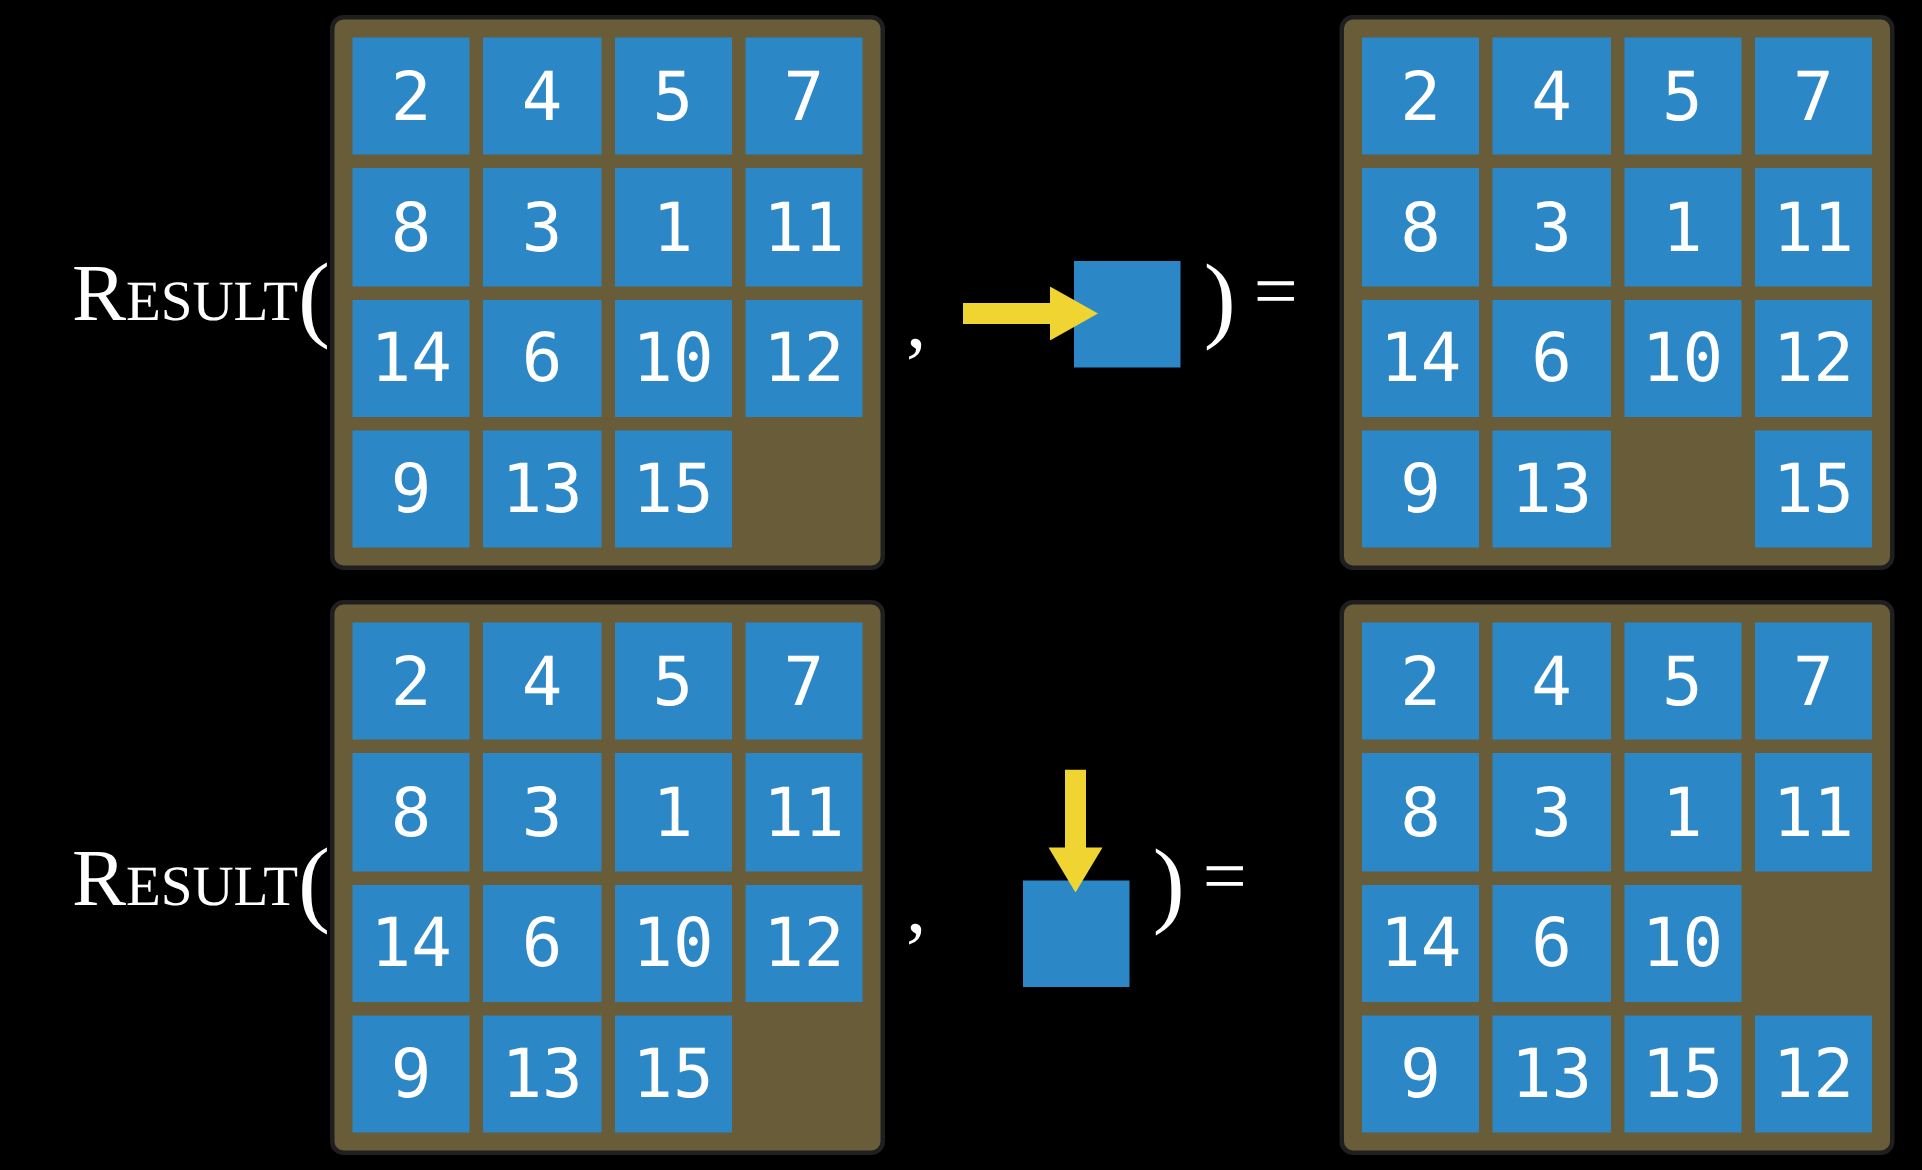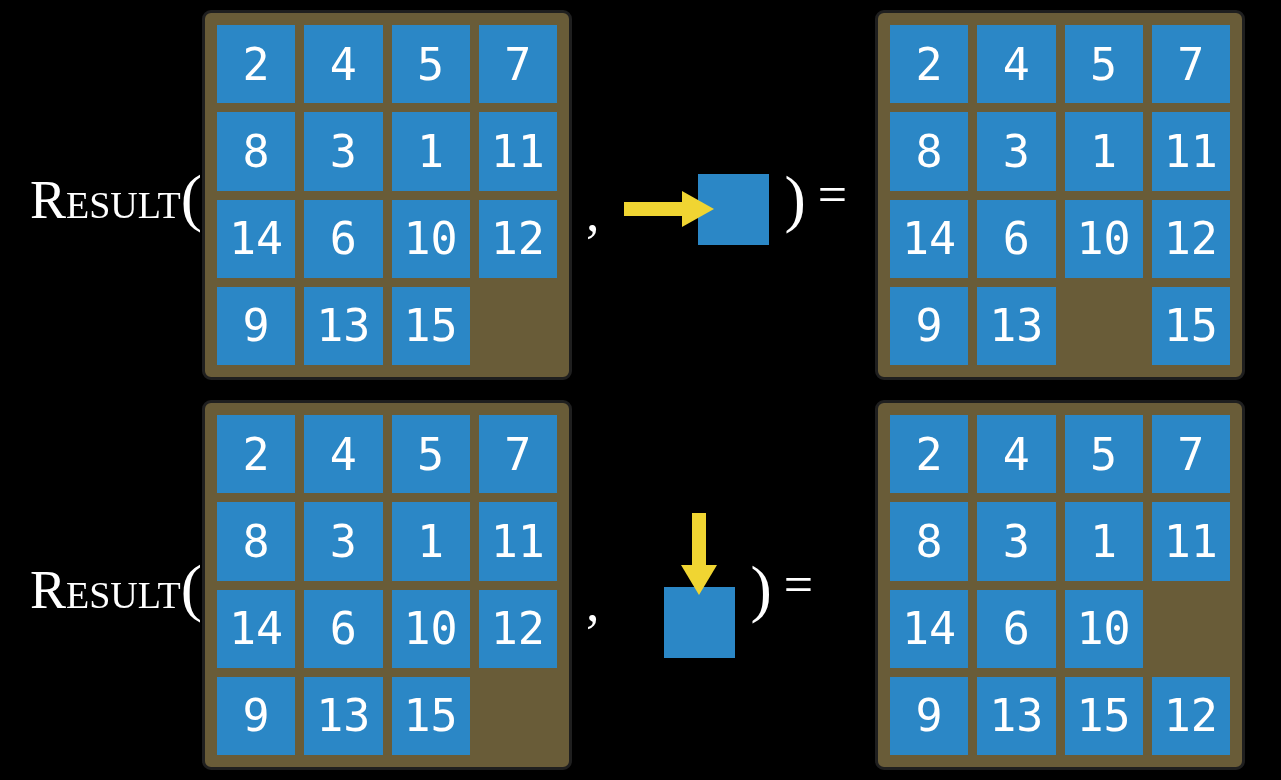--- a/index.html
+++ b/index.html
@@ -4,21 +4,21 @@
 <style>
   :root{
     --bg:#000000; --blue:#2B87C6; --brown:#695C38; --yellow:#F0D532;
     --white:#FFFFFF; --frame-edge:#1f1f1f;
   }
   *{margin:0;padding:0;box-sizing:border-box;}
   body{background:var(--bg);width:1281px;height:780px;overflow:hidden;}
   .stage{width:1281px;height:780px;background:var(--bg);}
   .row{display:flex;align-items:center;height:390px;}
 
-  .label-cell{width:202px;flex:none;display:flex;justify-content:flex-end;align-items:flex-end;}
+  .label-cell{width:220px;flex:none;display:flex;justify-content:flex-end;align-items:center;}
   .func-label{font-family:"Liberation Serif",serif;font-variant:small-caps;
     font-size:54px;color:var(--white);line-height:1;}
   .paren{font-family:"Liberation Serif",serif;font-size:64px;color:var(--white);
     line-height:1;display:inline-block;}
   .open-paren{transform:translateY(3px);}
 
   .board{width:370px;height:370px;flex:none;background:var(--brown);
     border:3px solid var(--frame-edge);border-radius:9px;padding:12px;
     display:grid;grid-template-columns:repeat(4,1fr);grid-template-rows:repeat(4,1fr);gap:9px;}
   .tile{background:var(--blue);color:var(--white);display:flex;align-items:center;

